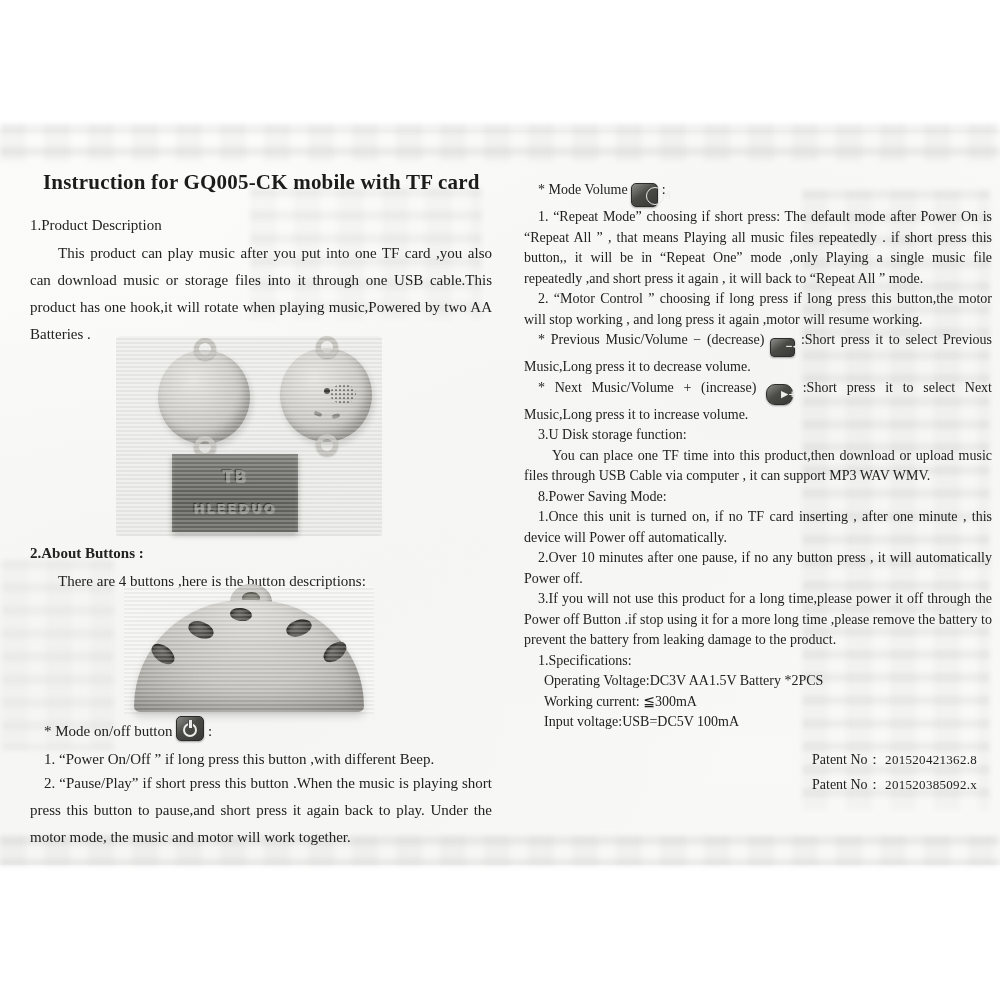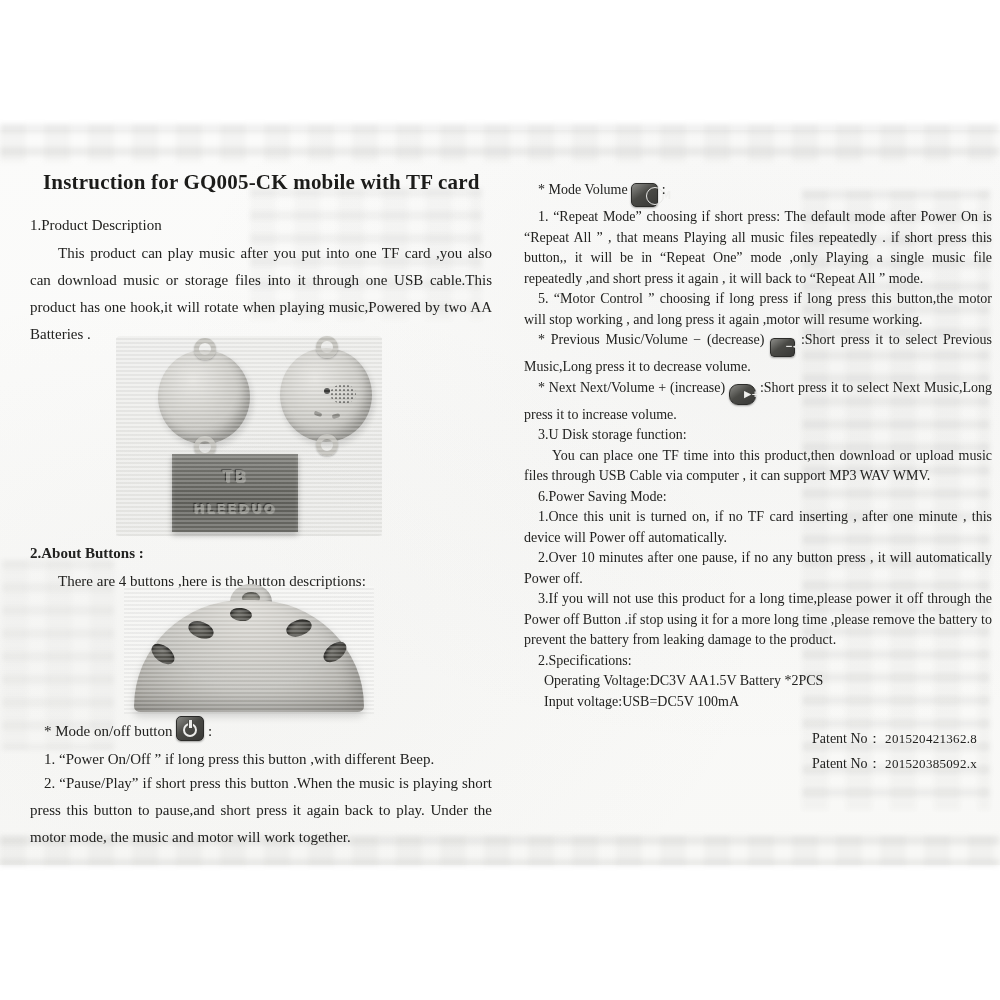--- a/index.html
+++ b/index.html
@@ -163,40 +163,41 @@
       <p class="abs ind14" style="left:0;top:584px;width:462px;">1. “Power On/Off ”  if  long press this button ,with different Beep.</p>
       <p class="abs j ind14" style="left:0;top:608px;width:462px;">2. “Pause/Play”  if short press this button .When the music is playing short press this button to pause,and short press it again back to play. Under the motor mode, the music and motor will work together.</p>
     </div>
 
     <div class="col-right">
       <p class="ind14">
         <span>* Mode Volume</span>
         <span class="icon icon-mode"><span class="mcirc">M</span></span><span> :</span>
       </p>
       <p class="j ind14">1. “Repeat Mode”  choosing if short press:  The default mode after Power On is  “Repeat All ” , that means Playing all music files repeatedly . if short press this button,, it will be in  “Repeat One”  mode ,only Playing a single music file repeatedly ,and short press it again , it will back to  “Repeat All ” mode.</p>
-      <p class="j ind14">5. “Motor Control ”  choosing if long press if  long press this button,the motor will stop working , and long press it again ,motor will resume working.</p>
+      <p class="j ind14">2. “Motor Control ”  choosing if long press if  long press this button,the motor will stop working , and long press it again ,motor will resume working.</p>
       <p class="j ind14">
         <span>* Previous Music/Volume −  (decrease)</span>
         <span class="icon icon-prev">−◀</span>
         <span>:Short press it to select Previous  Music,Long press it to decrease volume.</span>
       </p>
       <p class="j ind14">
-        <span>* Next Next/Volume + (increase)</span>
+        <span>* Next Music/Volume + (increase)</span>
         <span class="icon icon-next">▶+</span>
         <span>:Short press it to select Next Music,Long  press it to increase volume.</span>
       </p>
       <p class="ind14">3.U Disk storage function:</p>
       <p class="j ind28">You can place one TF time into this product,then download or upload music files through USB Cable via computer , it can support MP3  WAV WMV.</p>
-      <p class="ind14">6.Power Saving Mode:</p>
+      <p class="ind14">8.Power Saving Mode:</p>
       <p class="j ind14">1.Once this unit is turned on, if no TF card inserting , after one minute , this device will Power off automatically.</p>
       <p class="j ind14">2.Over 10 minutes after one pause, if no any button press , it will automatically Power off.</p>
       <p class="j ind14">3.If you will not use this product for a long time,please power it off  through the Power off Button .if stop using it for a more long time ,please remove the battery to prevent the  battery from leaking damage to the product.</p>
       <div class="spec-block">
-        <p class="ind14" style="padding-left:0;">2.Specifications:</p>
+        <p class="ind14" style="padding-left:0;">1.Specifications:</p>
         <p>Operating Voltage:DC3V    AA1.5V Battery *2PCS</p>
+        <p>Working current: ≦300mA</p>
         <p>Input voltage:USB=DC5V  100mA</p>
       </div>
       <div class="patents">
         <p><span>Patent No： </span><span class="pv">201520421362.8</span></p>
         <p><span>Patent No： </span><span class="pv">201520385092.x</span></p>
       </div>
     </div>
 
   </div>
 </div>

